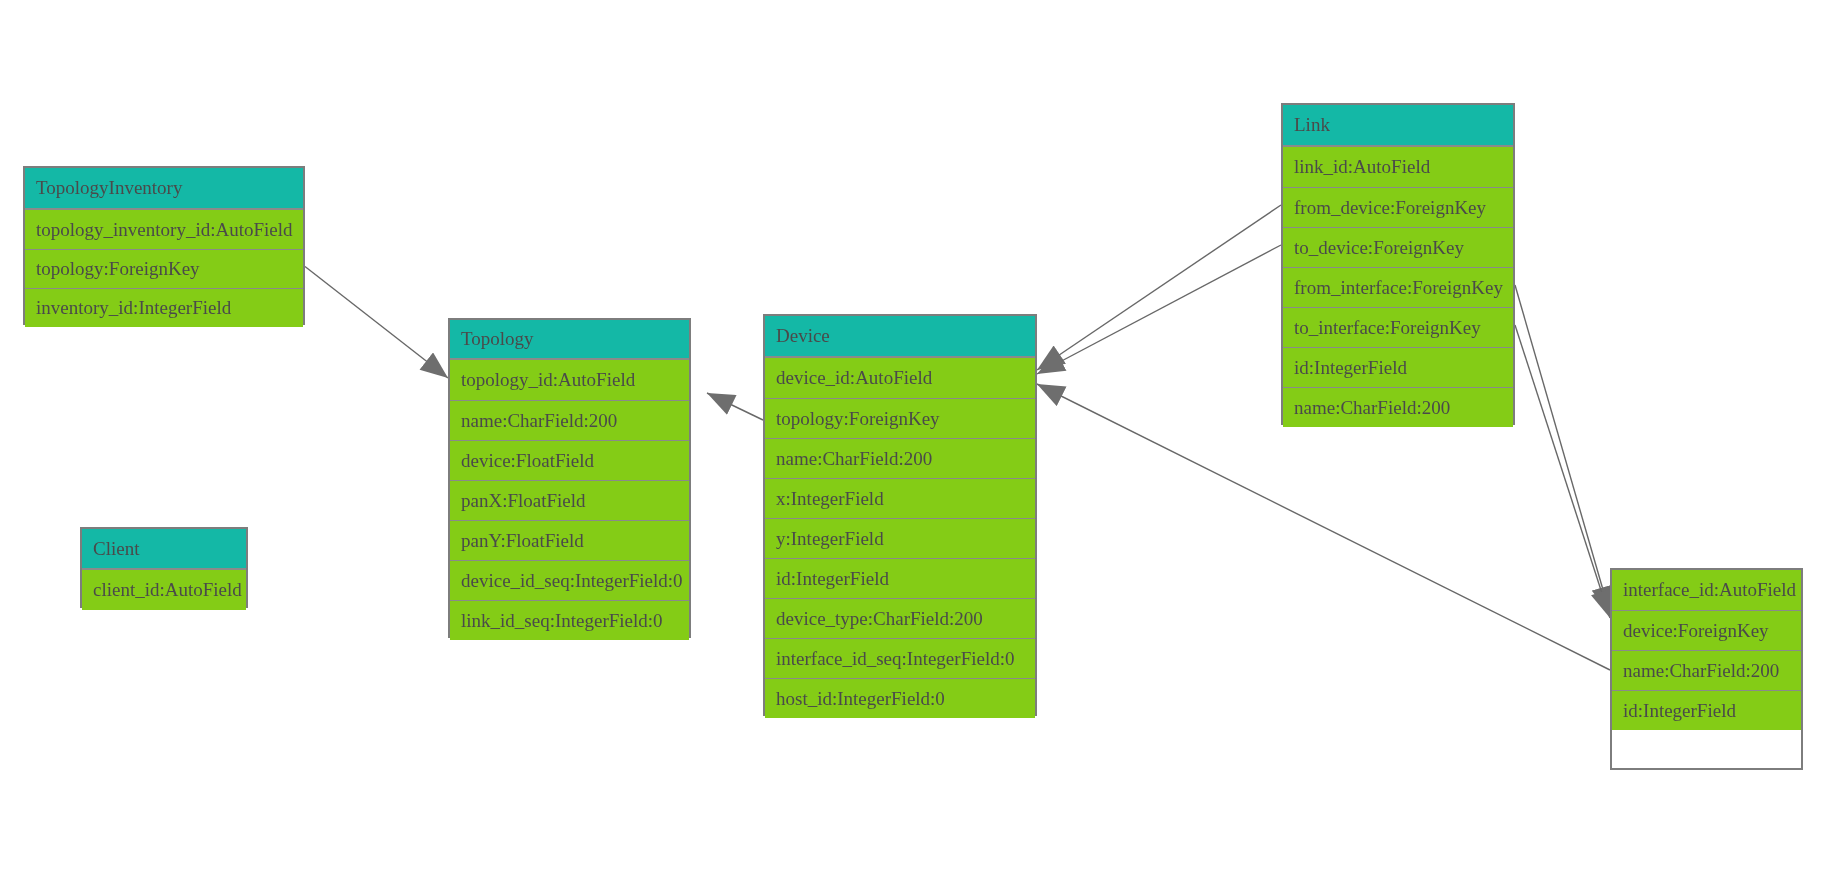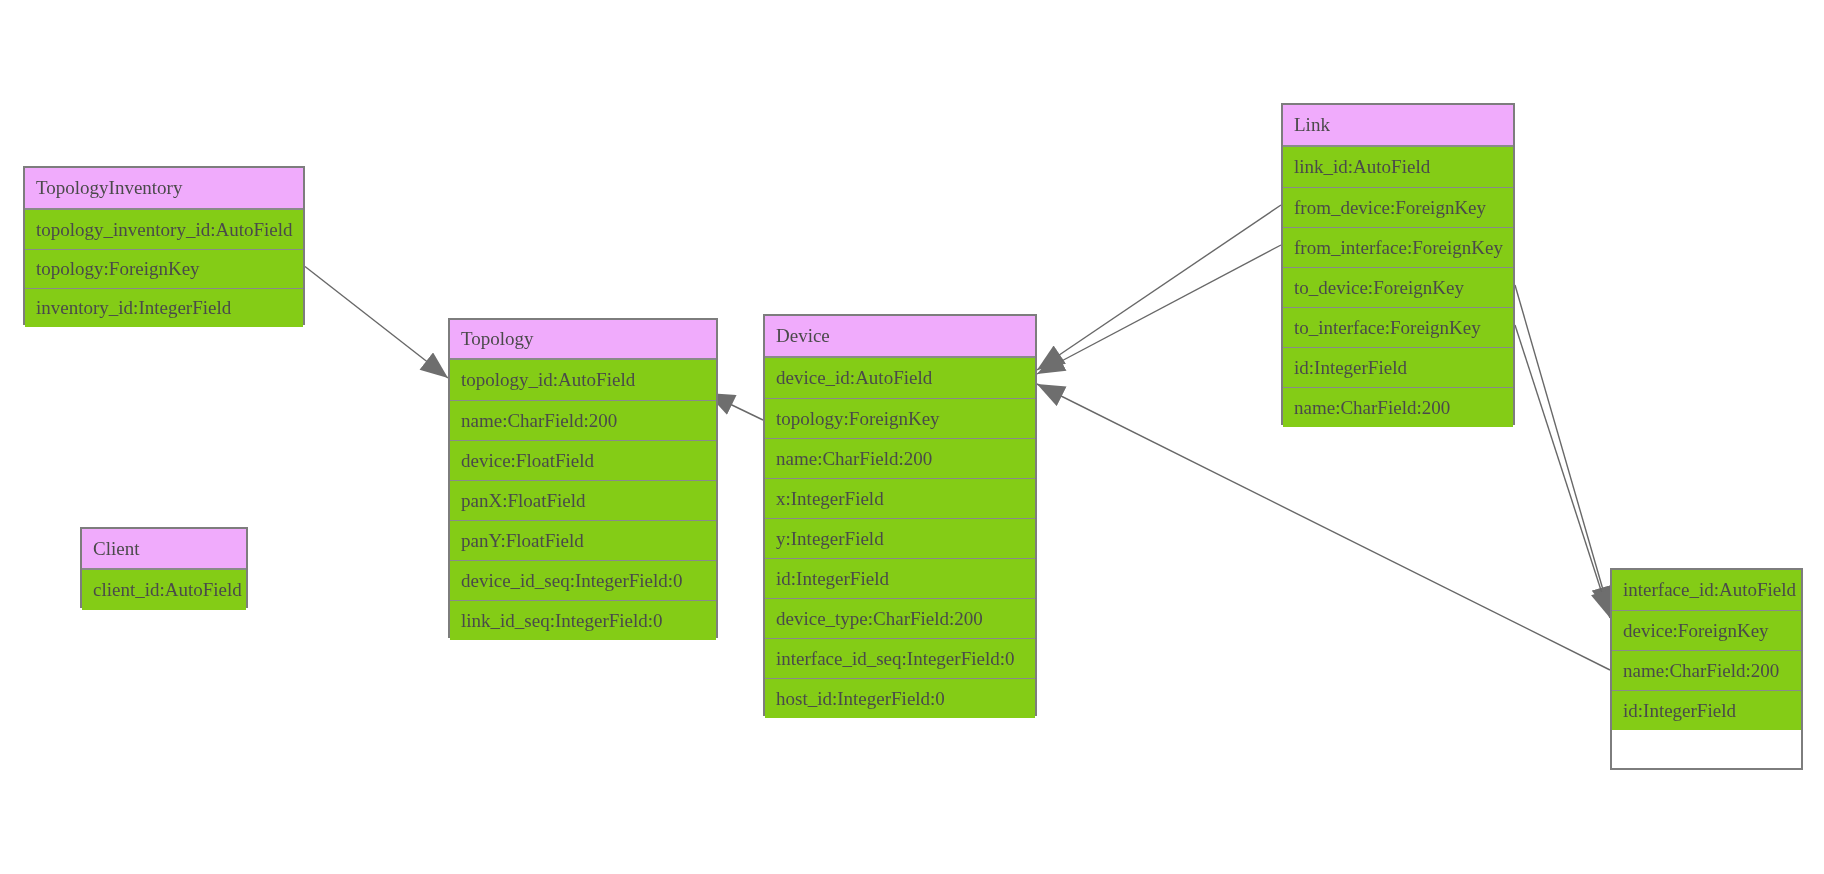--- a/index.html
+++ b/index.html
@@ -24,21 +24,21 @@
   }
   .entity {
     position: absolute;
     background: #ffffff;
     border: 2px solid #7d7d7d;
     box-sizing: border-box;
     color: #4a4a4a;
     font-size: 19px;
   }
   .entity-header {
-    background: #f0abfc;
+    background: #14b8a6;
     border-bottom: 2px solid #8a8a8a;
     box-sizing: border-box;
     padding: 0 11px;
     white-space: nowrap;
     overflow: hidden;
     display: flex;
     align-items: center;
   }
   .entity-field {
     box-sizing: border-box;
@@ -73,21 +73,21 @@
         <line x1="1515" y1="325" x2="1610" y2="618" stroke="#686868" stroke-width="1.4" marker-end="url(#arrow)"></line>
       </g>
   </svg>
   <div id="entities-root">
       <div class="entity" style="left: 23px; top: 166px; width: 282px; height: 159px;">
         <div class="entity-header" style="height: 42px;">TopologyInventory</div>
         <div class="entity-field" style="height: 39px;">topology_inventory_id:AutoField</div>
         <div class="entity-field" style="height: 39px;">topology:ForeignKey</div>
         <div class="entity-field" style="height: 39px;">inventory_id:IntegerField</div>
       </div>
-      <div class="entity" style="left: 448px; top: 318px; width: 270px; height: 320px;">
+      <div class="entity" style="left: 448px; top: 318px; width: 243px; height: 320px;">
         <div class="entity-header" style="height: 40px;">Topology</div>
         <div class="entity-field" style="height: 40px;">topology_id:AutoField</div>
         <div class="entity-field" style="height: 40px;">name:CharField:200</div>
         <div class="entity-field" style="height: 40px;">device:FloatField</div>
         <div class="entity-field" style="height: 40px;">panX:FloatField</div>
         <div class="entity-field" style="height: 40px;">panY:FloatField</div>
         <div class="entity-field" style="height: 40px;">device_id_seq:IntegerField:0</div>
         <div class="entity-field" style="height: 40px;">link_id_seq:IntegerField:0</div>
       </div>
       <div class="entity" style="left: 80px; top: 527px; width: 168px; height: 81px;">
@@ -103,22 +103,22 @@
         <div class="entity-field" style="height: 40px;">y:IntegerField</div>
         <div class="entity-field" style="height: 40px;">id:IntegerField</div>
         <div class="entity-field" style="height: 40px;">device_type:CharField:200</div>
         <div class="entity-field" style="height: 40px;">interface_id_seq:IntegerField:0</div>
         <div class="entity-field" style="height: 40px;">host_id:IntegerField:0</div>
       </div>
       <div class="entity" style="left: 1281px; top: 103px; width: 234px; height: 322px;">
         <div class="entity-header" style="height: 42px;">Link</div>
         <div class="entity-field" style="height: 40px;">link_id:AutoField</div>
         <div class="entity-field" style="height: 40px;">from_device:ForeignKey</div>
+        <div class="entity-field" style="height: 40px;">to_device:ForeignKey</div>
         <div class="entity-field" style="height: 40px;">from_interface:ForeignKey</div>
-        <div class="entity-field" style="height: 40px;">to_device:ForeignKey</div>
         <div class="entity-field" style="height: 40px;">to_interface:ForeignKey</div>
         <div class="entity-field" style="height: 40px;">id:IntegerField</div>
         <div class="entity-field" style="height: 40px;">name:CharField:200</div>
       </div>
       <div class="entity" style="left: 1610px; top: 568px; width: 193px; height: 202px;">
         <div class="entity-field" style="height: 40px; text-align: right;">interface_id:AutoField</div>
         <div class="entity-field" style="height: 40px;">device:ForeignKey</div>
         <div class="entity-field" style="height: 40px;">name:CharField:200</div>
         <div class="entity-field" style="height: 40px;">id:IntegerField</div>
       </div>

